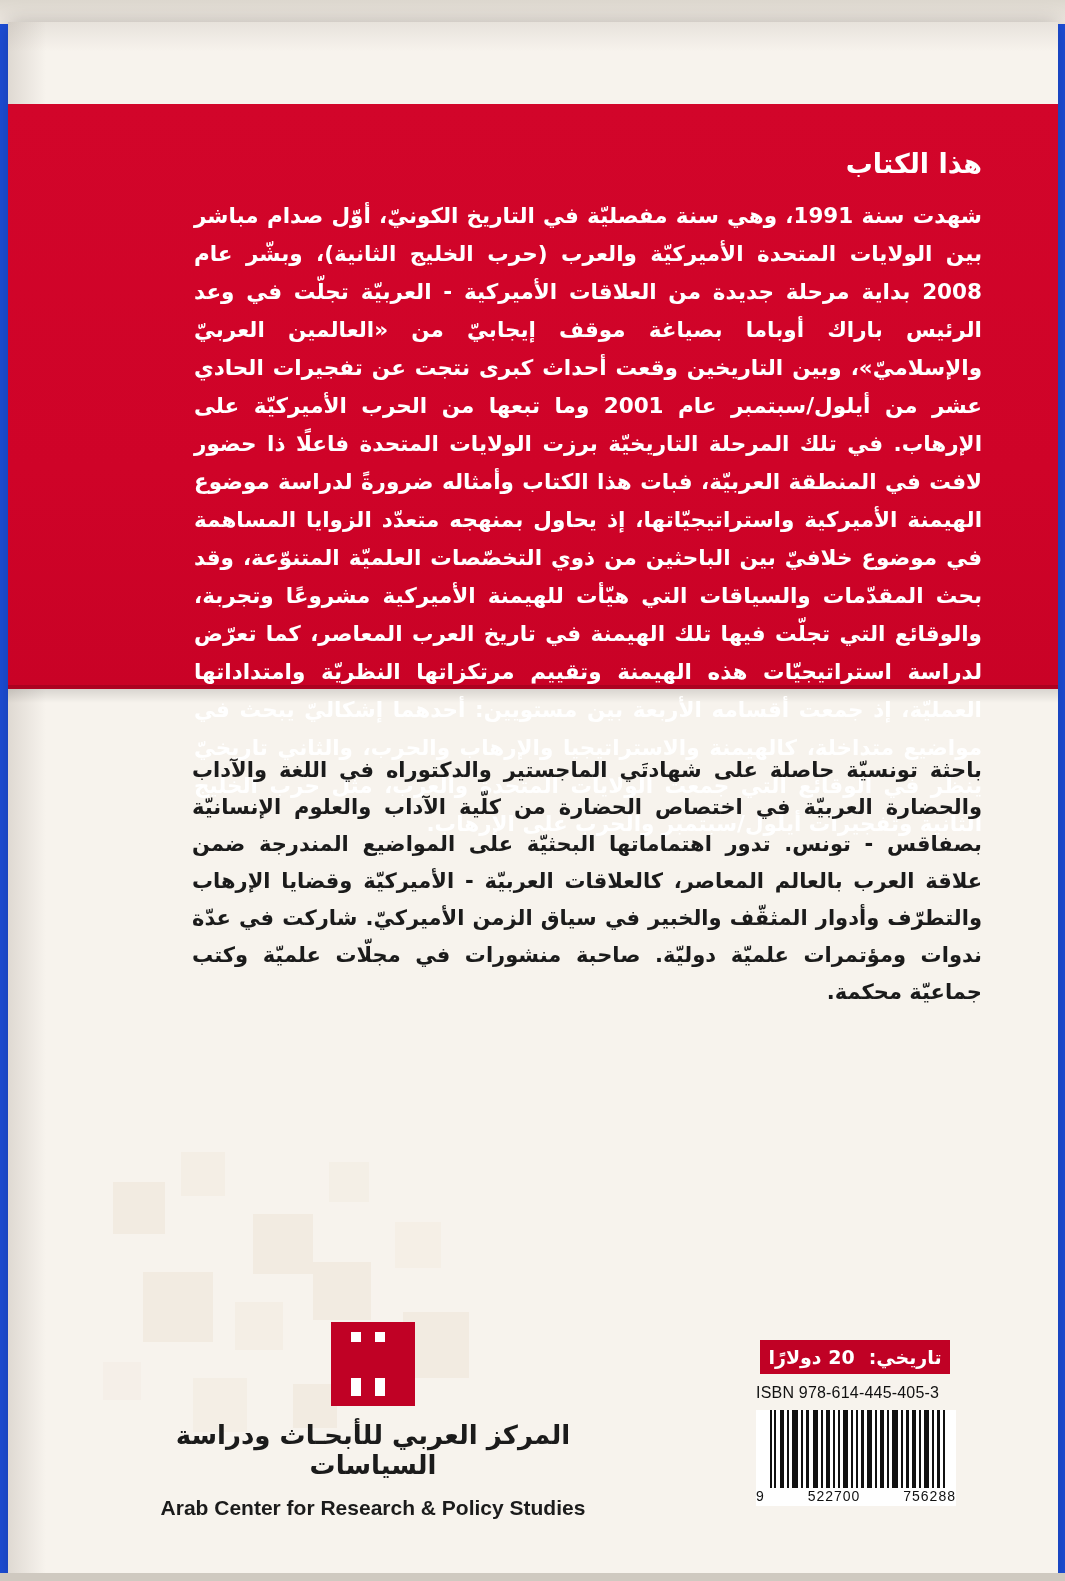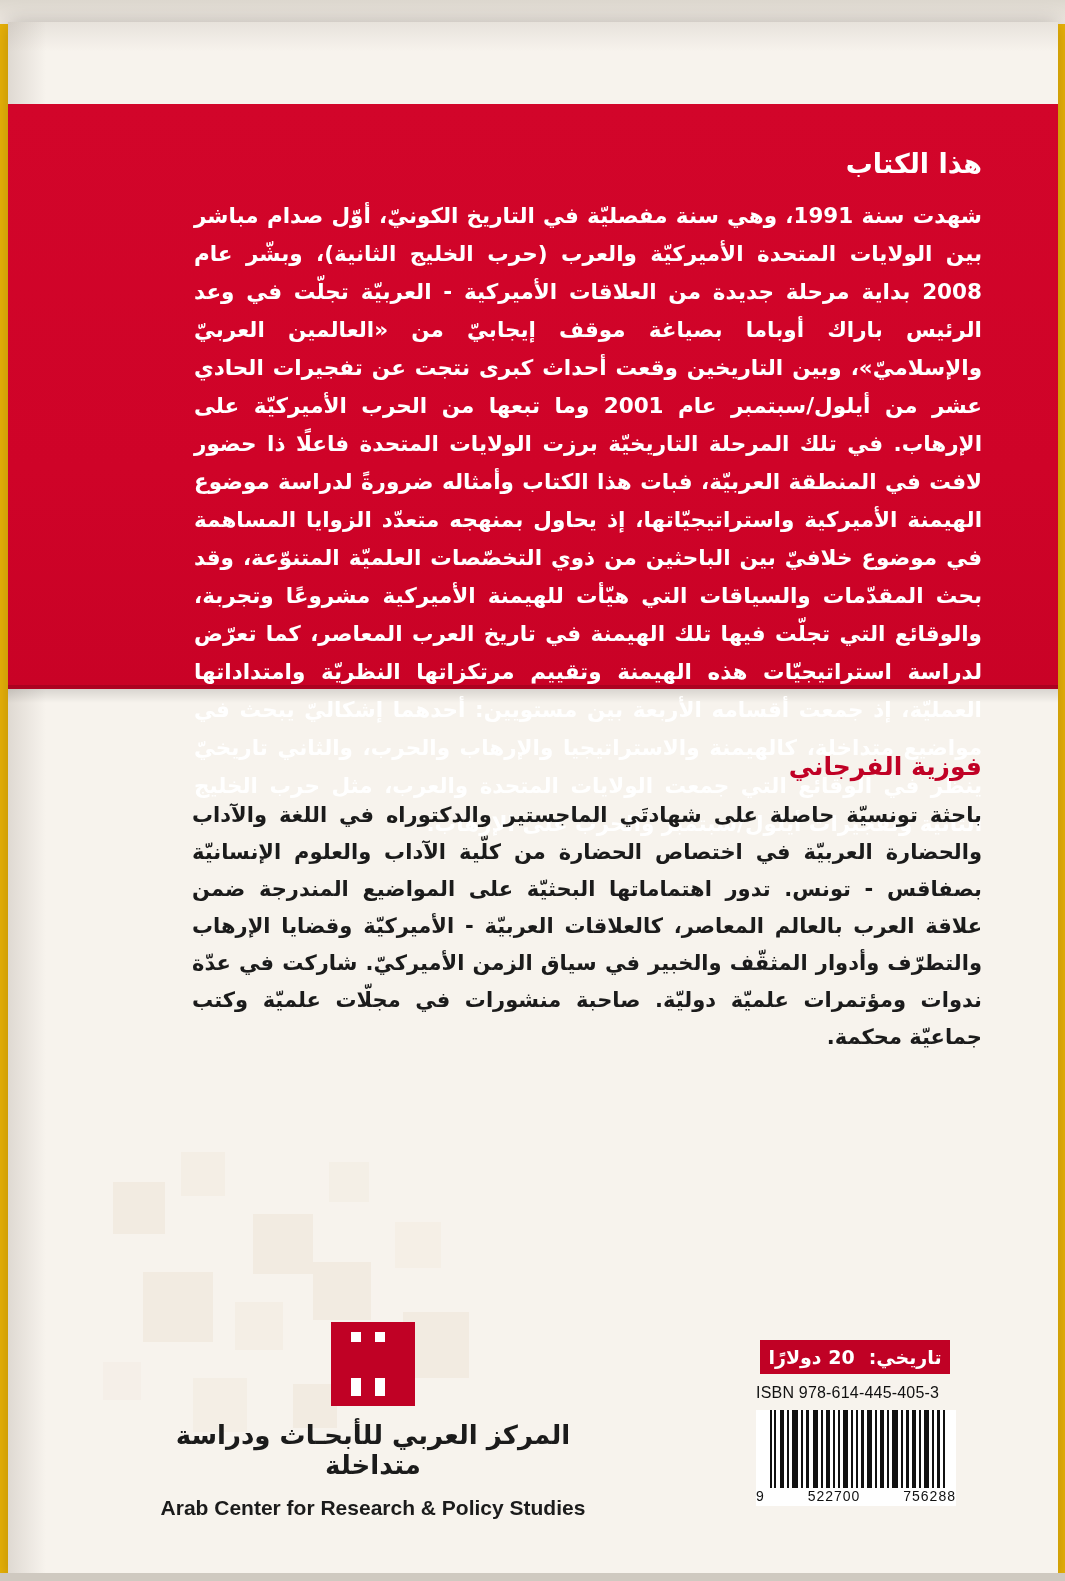--- a/index.html
+++ b/index.html
@@ -8,21 +8,21 @@
     background: #8f8f8f;
   }
   body {
     font-family: "DejaVu Sans", sans-serif;
   }
   .page {
     position: relative;
     width: 1065px;
     height: 1581px;
     margin: 0 auto;
-    background: #eab308;
+    background: #1d4ed8;
     overflow: hidden;
   }
   
   .sheet {
     position: absolute;
     left: 8px;
     top: 22px;
     width: 1050px;
     height: 1559px;
     background: #f6f2ec;
@@ -246,42 +246,41 @@
     <div class="sheet-inner"></div>
 
     <div class="red-panel"></div>
 
     <div class="blurb">
       <h2>هذا الكتاب</h2>
       <p>شهدت سنة 1991، وهي سنة مفصليّة في التاريخ الكونيّ، أوّل صدام مباشر بين الولايات المتحدة الأميركيّة والعرب (حرب الخليج الثانية)، وبشّر عام 2008 بداية مرحلة جديدة من العلاقات الأميركية - العربيّة تجلّت في وعد الرئيس باراك أوباما بصياغة موقف إيجابيّ من «العالمين العربيّ والإسلاميّ»، وبين التاريخين وقعت أحداث كبرى نتجت عن تفجيرات الحادي عشر من أيلول/سبتمبر عام 2001 وما تبعها من الحرب الأميركيّة على الإرهاب. في تلك المرحلة التاريخيّة برزت الولايات المتحدة فاعلًا ذا حضور لافت في المنطقة العربيّة، فبات هذا الكتاب وأمثاله ضرورةً لدراسة موضوع الهيمنة الأميركية واستراتيجيّاتها، إذ يحاول بمنهجه متعدّد الزوايا المساهمة في موضوع خلافيّ بين الباحثين من ذوي التخصّصات العلميّة المتنوّعة، وقد بحث المقدّمات والسياقات التي هيّأت للهيمنة الأميركية مشروعًا وتجربة، والوقائع التي تجلّت فيها تلك الهيمنة في تاريخ العرب المعاصر، كما تعرّض لدراسة استراتيجيّات هذه الهيمنة وتقييم مرتكزاتها النظريّة وامتداداتها العمليّة، إذ جمعت أقسامه الأربعة بين مستويين: أحدهما إشكاليّ يبحث في مواضيع متداخلة، كالهيمنة والاستراتيجيا والإرهاب والحرب، والثاني تاريخيّ ينظر في الوقائع التي جمعت الولايات المتحدة والعرب، مثل حرب الخليج الثانية وتفجيرات أيلول/سبتمبر والحرب على الإرهاب.</p>
     </div>
 
     <div class="author">
-      <h3>فوزية الفرجاني</h3>
       <p>باحثة تونسيّة حاصلة على شهادتَي الماجستير والدكتوراه في اللغة والآداب والحضارة العربيّة في اختصاص الحضارة من كلّية الآداب والعلوم الإنسانيّة بصفاقس - تونس. تدور اهتماماتها البحثيّة على المواضيع المندرجة ضمن علاقة العرب بالعالم المعاصر، كالعلاقات العربيّة - الأميركيّة وقضايا الإرهاب والتطرّف وأدوار المثقّف والخبير في سياق الزمن الأميركيّ. شاركت في عدّة ندوات ومؤتمرات علميّة دوليّة. صاحبة منشورات في مجلّات علميّة وكتب جماعيّة محكمة.</p>
     </div>
 
     <div class="deco">
       <i style="left:10px;  top:30px;  width:52px; height:52px;"></i>
       <i style="left:78px;  top:0px;   width:44px; height:44px; opacity:.7;"></i>
       <i style="left:150px; top:62px;  width:60px; height:60px;"></i>
       <i style="left:226px; top:10px;  width:40px; height:40px; opacity:.6;"></i>
       <i style="left:40px;  top:120px; width:70px; height:70px;"></i>
       <i style="left:132px; top:150px; width:48px; height:48px; opacity:.8;"></i>
       <i style="left:210px; top:110px; width:58px; height:58px;"></i>
       <i style="left:292px; top:70px;  width:46px; height:46px; opacity:.65;"></i>
       <i style="left:300px; top:160px; width:66px; height:66px;"></i>
       <i style="left:90px;  top:226px; width:54px; height:54px; opacity:.75;"></i>
       <i style="left:190px; top:232px; width:44px; height:44px;"></i>
       <i style="left:0px;   top:210px; width:38px; height:38px; opacity:.5;"></i>
     </div>
 
     <div class="logo-wrap">
       <div class="logo-mark"></div>
-      <div class="pub-ar">المركز العربي للأبحـاث ودراسة متداخلة</div>
+      <div class="pub-ar">المركز العربي للأبحـاث ودراسة السياسات</div>
       <div class="pub-en">Arab Center for Research &amp; Policy Studies</div>
     </div>
 
     <div class="price-box">
       <span>تاريخي:</span>
       <span style="width:14px;"></span>
       <span>20 دولارًا</span>
     </div>
 
     <div class="isbn-block">

